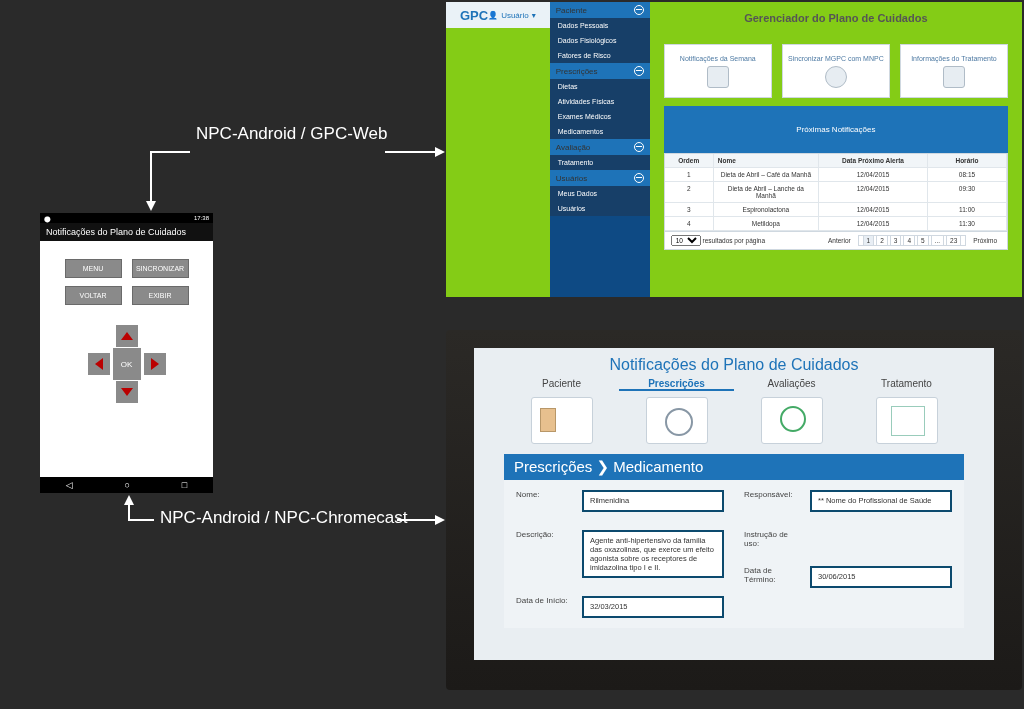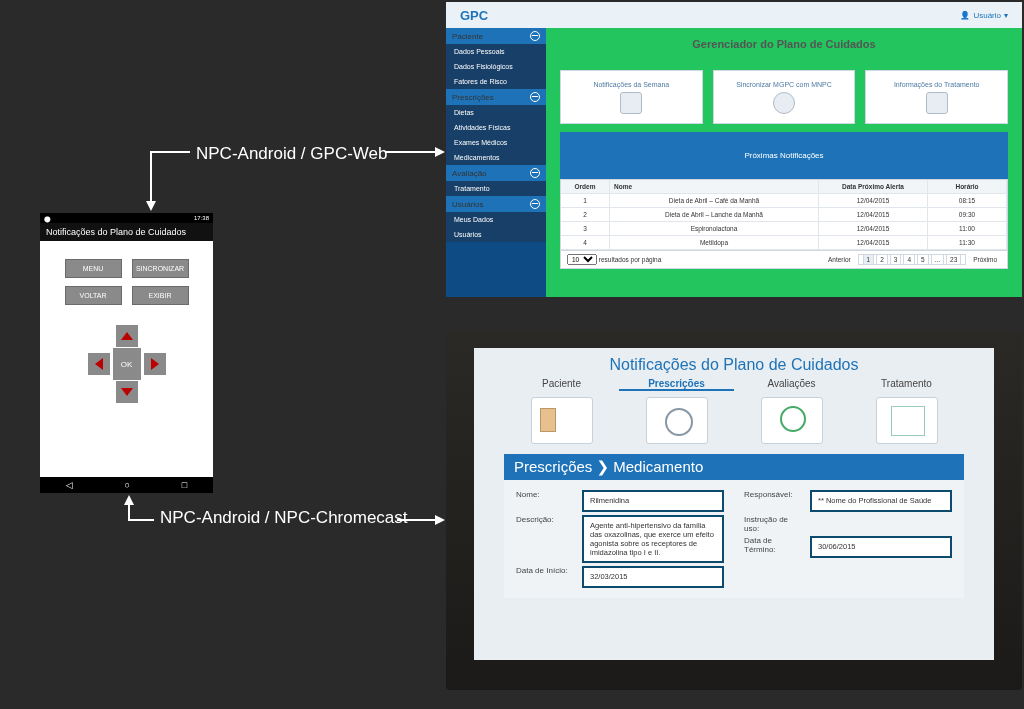--- a/index.html
+++ b/index.html
@@ -110,25 +110,25 @@
     font-size: 9px;
   }
 
   
   .web {
     position: absolute;
     left: 446px;
     top: 2px;
     width: 576px;
     height: 295px;
-    background: #22c55e;
+    background: #84cc16;
     font-size: 8px;
     color: #333;
     display:flex;
-    flex-direction:column;
+    flex-direction:row;
   }
   .web-topbar {
     height: 26px;
     background: #eaf2f7;
     display: flex;
     align-items: center;
     justify-content: space-between;
     padding: 0 14px;
   }
   .web-logo { color: #1e73b8; font-weight: bold; font-size: 13px; }
@@ -182,30 +182,30 @@
   .tv-tab{flex:1;text-align:center;}
   .tv-tab.active{border-bottom:2px solid #1e73b8;color:#1e73b8;font-weight:bold;}
   .tv-icons{display:flex;justify-content:space-around;padding:6px 30px 10px;}
   .tv-icon{width:60px;height:45px;background:#fff;border:1px solid #c7d1da;border-radius:3px;position:relative;}
   .tv-icon.id::after{content:"";position:absolute;left:8px;top:10px;width:14px;height:22px;background:#e7c08e;border:1px solid #b89768;}
   .tv-icon.clock::after{content:"";position:absolute;left:18px;top:10px;width:24px;height:24px;border:2px solid #8897a5;border-radius:50%;}
   .tv-icon.mag::after{content:"";position:absolute;left:18px;top:8px;width:22px;height:22px;border:2px solid #4a6;border-radius:50%;}
   .tv-icon.doc::after{content:"";position:absolute;left:14px;top:8px;width:32px;height:28px;background:#fff;border:1px solid #9cb;}
   .tv-bc{background:#1e73b8;color:#fff;margin:0 30px;padding:4px 10px;font-size:15px;}
   .tv-form{background:#eff3f6;margin:0 30px;display:flex;gap:20px;padding:10px 12px;}
-  .tv-col{flex:1;display:flex;flex-direction:column;gap:3px;}
+  .tv-col{flex:1;display:flex;flex-direction:column;gap:18px;}
   .tv-field{display:flex;gap:8px;align-items:flex-start;}
   .tv-label{flex:0 0 58px;font-size:8px;color:#444;}
   .tv-val{flex:1;background:#fff;border:2px solid #0c4a6e;padding:4px 6px;font-size:7.5px;min-height:10px;}
   .tv-val.big{min-height:34px;}
 </style>
 </head>
 <body>
 
-<div class="flow-label" style="left:196px;top:144px;">NPC-Android / GPC-Web</div>
+<div class="flow-label" style="left:196px;top:124px;">NPC-Android / GPC-Web</div>
 
 <div class="arrow-line" style="left:385px;top:151px;width:50px;height:2px;"></div>
 <div class="arrow-head-r" style="left:435px;top:147px;"></div>
 
 <div class="arrow-line" style="left:150px;top:151px;width:40px;height:2px;"></div>
 <div class="arrow-line" style="left:150px;top:151px;width:2px;height:50px;"></div>
 <div class="arrow-head-d" style="left:146px;top:201px;"></div>
 
 <div class="flow-label" style="left:160px;top:508px;">NPC-Android / NPC-Chromecast</div>
 

